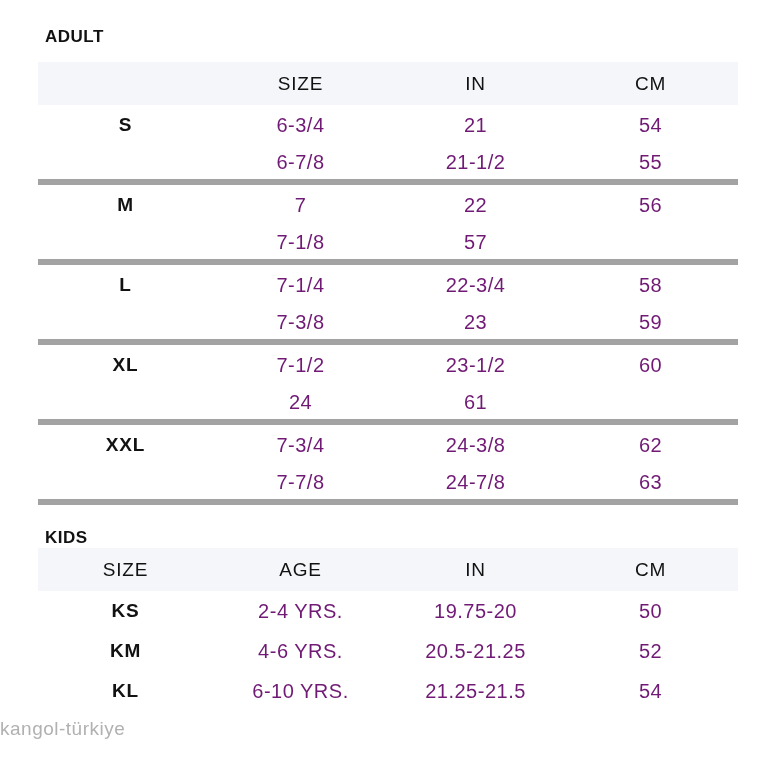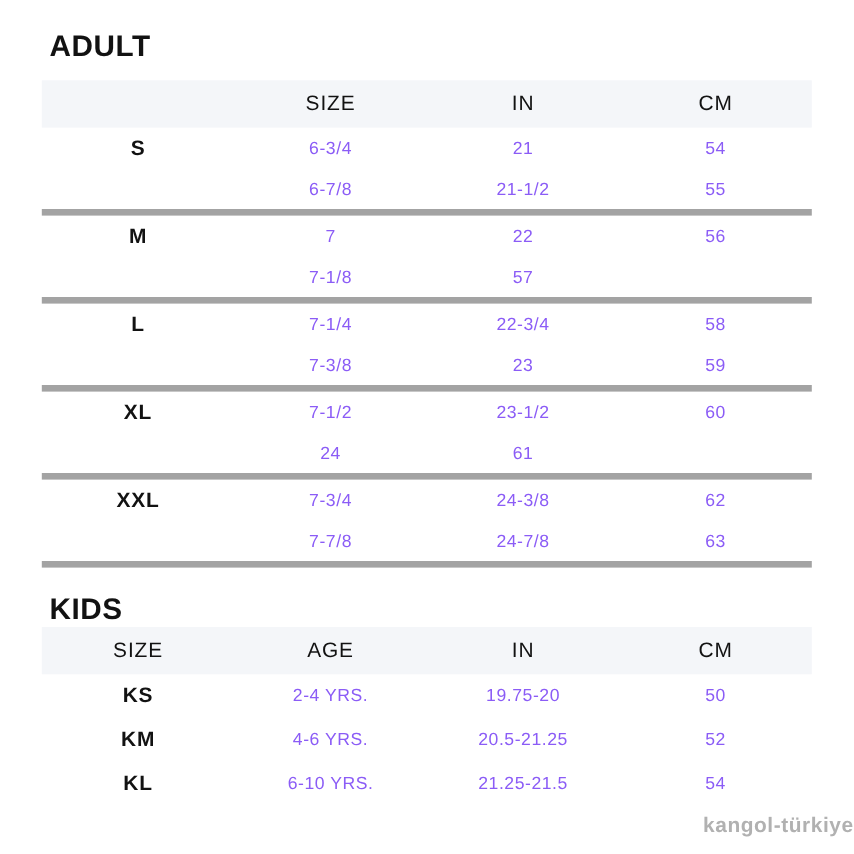--- a/index.html
+++ b/index.html
@@ -7,21 +7,21 @@
   body {
     background: #ffffff;
     font-family: "Liberation Sans", sans-serif;
     color: #151515;
     overflow: hidden;
   }
   .page { width: 776px; height: 776px; padding-top: 27px; }
 
   .section-title {
     margin-left: 45px;
-    font-size: 27px;
+    font-size: 17px;
     font-weight: 800;
     letter-spacing: 0.5px;
     color: #121212;
   }
   .section-title.adult { margin-bottom: 15px; }
   .section-title.kids  { margin-top: 23px; }
 
   .tbl { width: 700px; margin: 0 auto; }
 
   .row {
@@ -35,38 +35,38 @@
     height: 43px;
     background: #f4f6f9;
   }
   .row.head .cell {
     font-weight: 400;
     font-size: 19px;
     letter-spacing: 0.8px;
     color: #121212;
   }
   .cell {
-    font-size: 16px;
+    font-size: 20px;
     font-weight: 300;
-    color: #8b5cf6;
+    color: #701a75;
     letter-spacing: 0.5px;
   }
   .cell.label {
     font-weight: 700;
     font-size: 19px;
     color: #121212;
     letter-spacing: 0.8px;
   }
   .row.group-end { border-bottom: 6px solid #a3a3a3; }
 
   .footer {
     margin-top: 7px;
-    text-align: right;
+    text-align: left;
     font-size: 19px;
-    font-weight: 700;
+    font-weight: 400;
     letter-spacing: 0.5px;
     color: #b1b1b1;
   }
 </style>
 </head>
 <body>
 
 <div class="page">
 
   <div class="section-title adult">ADULT</div>

